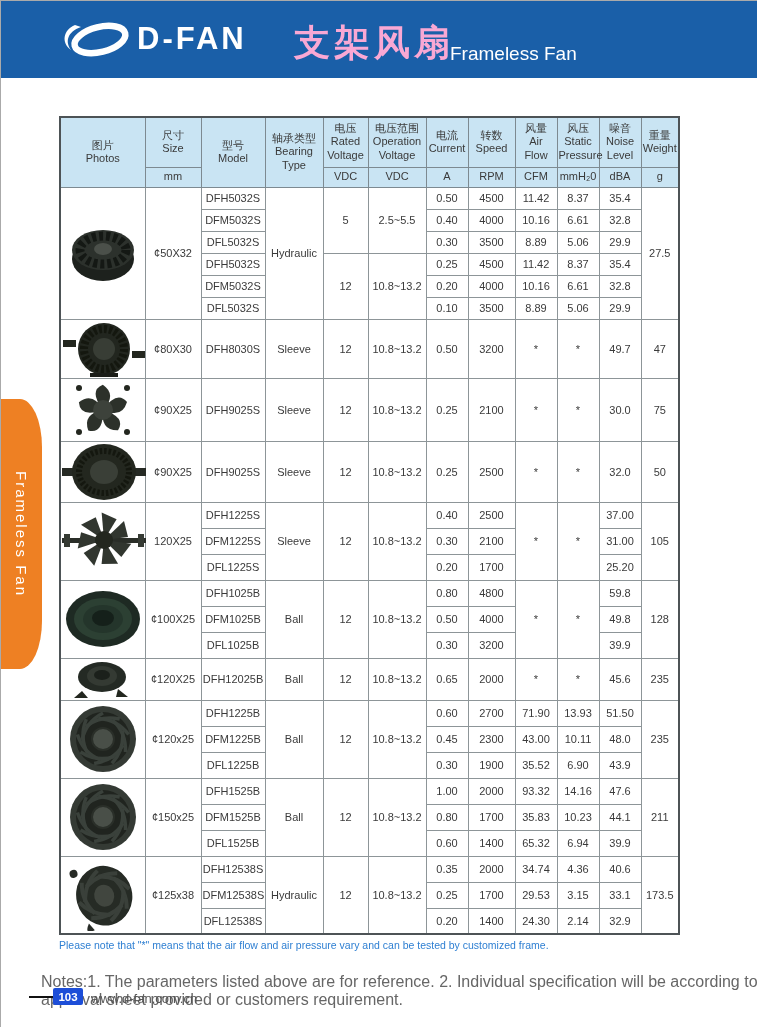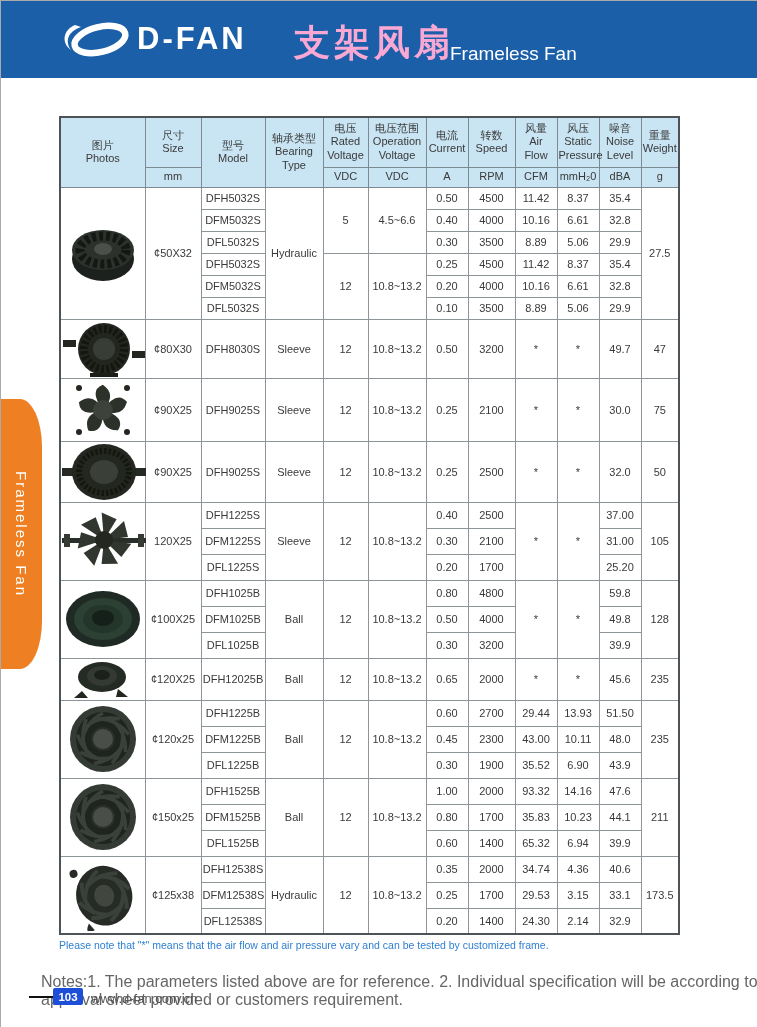--- a/index.html
+++ b/index.html
@@ -122,21 +122,21 @@
           <td rowspan="6" class="photo"><svg width="76" height="62" viewBox="0 0 76 62">
       <ellipse cx="38" cy="37" rx="31" ry="22" fill="#1d211d"></ellipse>
       <ellipse cx="38" cy="28" rx="31" ry="20" fill="#2c312c"></ellipse>
       <ellipse cx="38" cy="28" rx="23" ry="14" fill="none" stroke="#141814" stroke-width="9" stroke-dasharray="4 3"></ellipse>
       <ellipse cx="38" cy="27" rx="9" ry="6" fill="#4b504a"></ellipse>
             </svg></td>
           <td rowspan="6">¢50X32</td>
           <td>DFH5032S</td>
           <td rowspan="6">Hydraulic</td>
           <td rowspan="3">5</td>
-          <td rowspan="3">4.5~6.6</td>
+          <td rowspan="3">2.5~5.5</td>
           <td>0.50</td>
           <td>4500</td>
           <td>11.42</td>
           <td>8.37</td>
           <td>35.4</td>
           <td rowspan="6">27.5</td>
         </tr>
         <tr class="r22">
           <td>DFM5032S</td>
           <td>0.40</td>
@@ -356,21 +356,21 @@
       <circle cx="35" cy="35" r="11" fill="#494f48"></circle>
       <circle cx="35" cy="35" r="11" fill="none" stroke="#2a2f29" stroke-width="2"></circle>
             </svg></td>
           <td rowspan="3">¢120x25</td>
           <td>DFH1225B</td>
           <td rowspan="3">Ball</td>
           <td rowspan="3">12</td>
           <td rowspan="3">10.8~13.2</td>
           <td>0.60</td>
           <td>2700</td>
-          <td>29.44</td>
+          <td>71.90</td>
           <td>13.93</td>
           <td>51.50</td>
           <td rowspan="3">235</td>
         </tr>
         <tr class="r26">
           <td>DFM1225B</td>
           <td>0.45</td>
           <td>2300</td>
           <td>43.00</td>
           <td>10.11</td>

